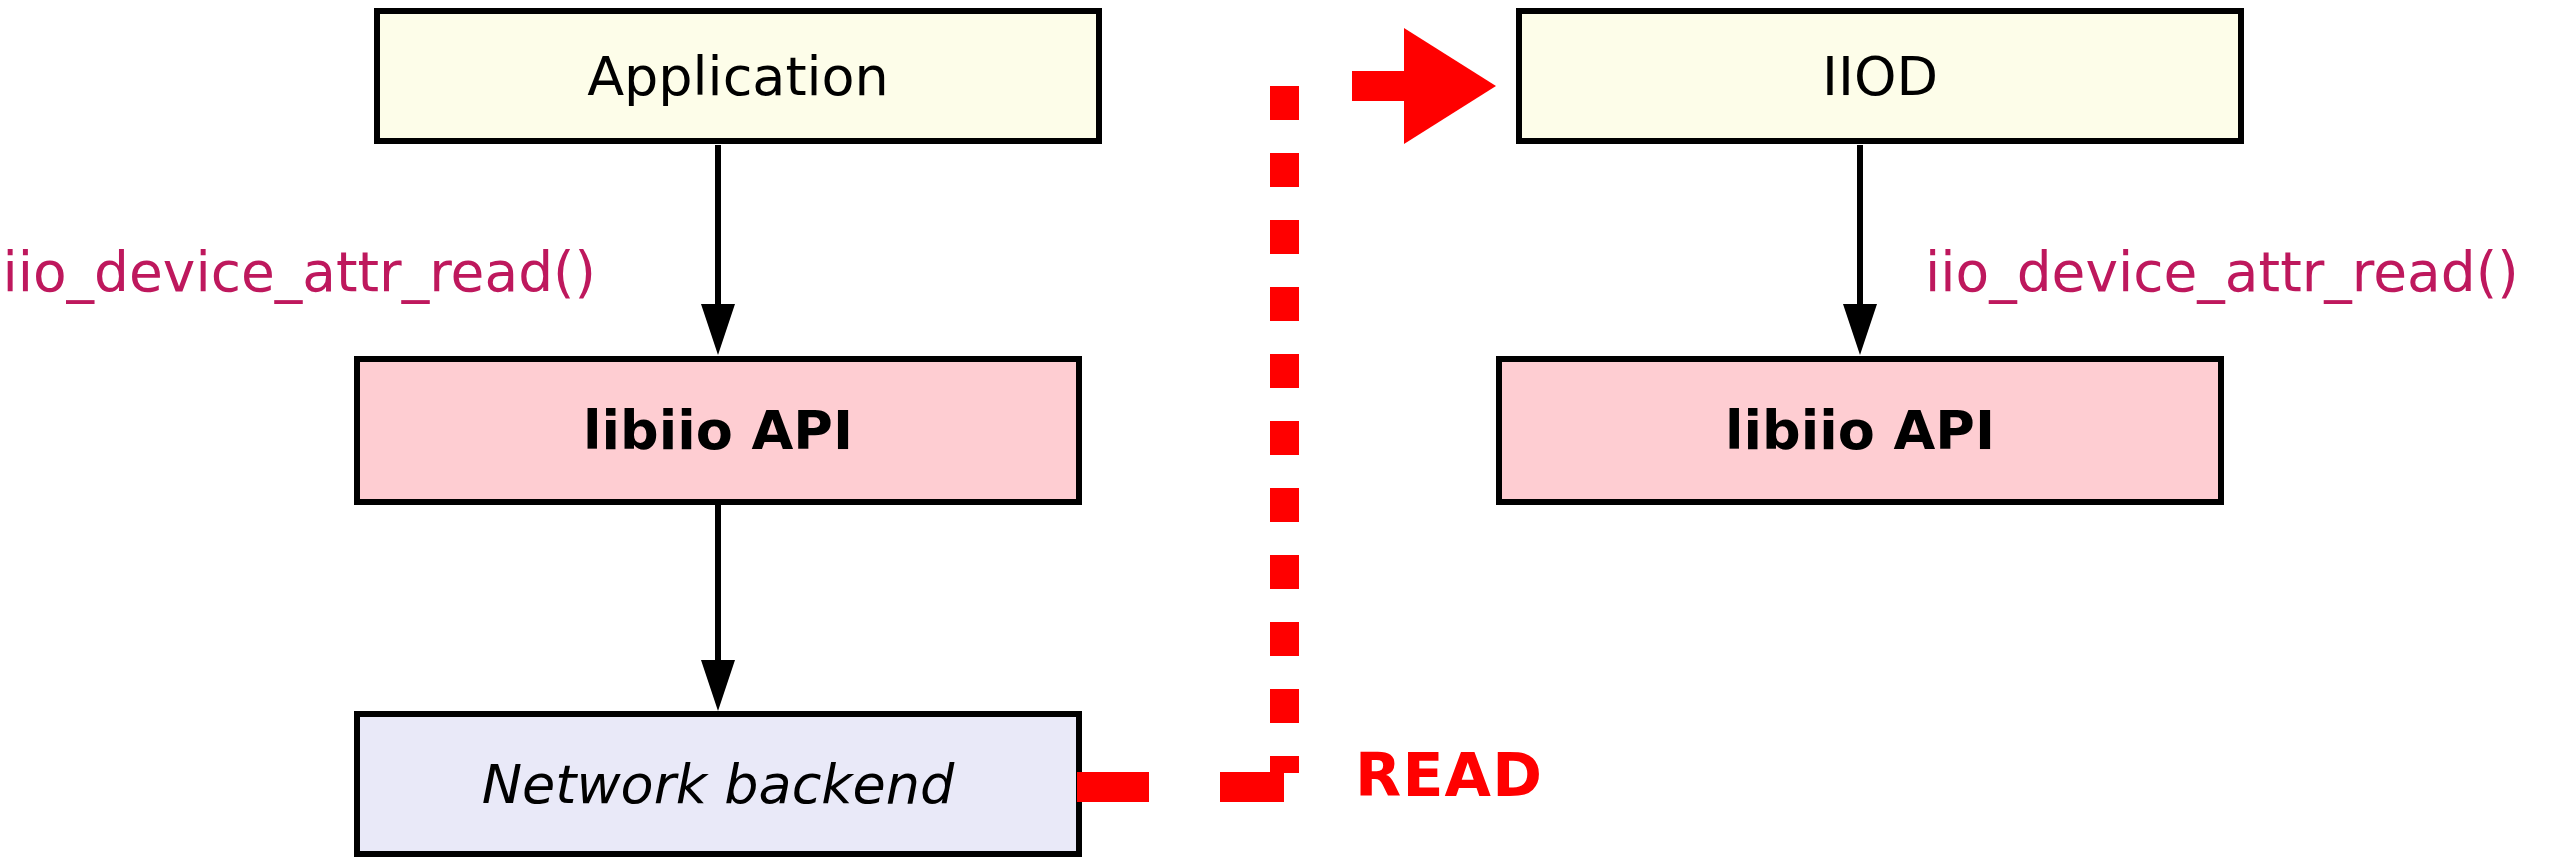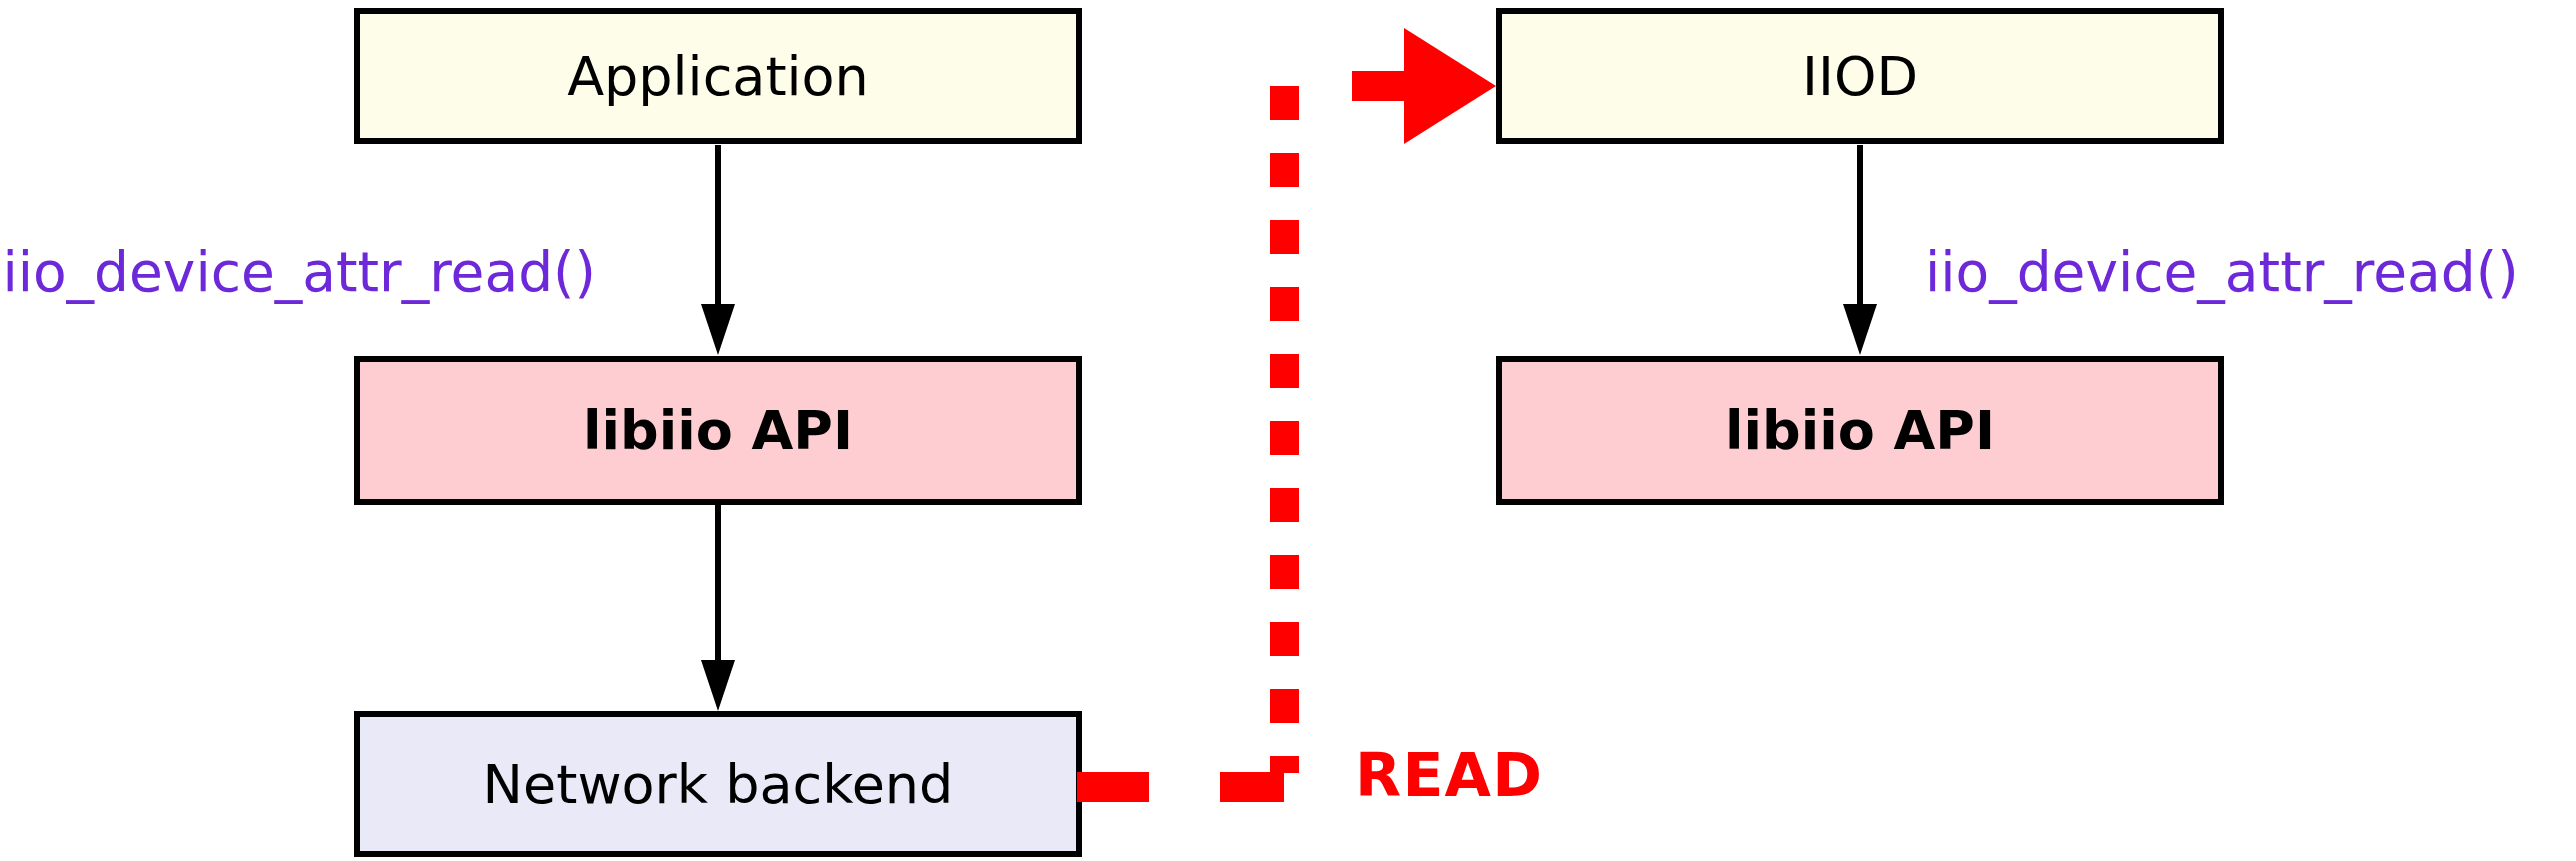--- a/index.html
+++ b/index.html
@@ -25,23 +25,23 @@
   .node {
     position: absolute;
     border: 6px solid var(--line-black);
     display: flex;
     align-items: center;
     justify-content: center;
     font-size: 54px;
     color: #000;
     white-space: nowrap;
   }
-  .fill-yellow   { background: var(--box-yellow); }
+  .fill-yellow   { background: var(--box-yellow); margin-left: 20px; }
   .fill-pink     { background: var(--box-pink); font-weight: bold; }
-  .fill-lavender { background: var(--box-lavender); }
+  .fill-lavender { background: var(--box-lavender); font-style: italic; }
 
   #box-application  { left:  354px; top:   8.4px; width: 728px; height: 136px; }
   #box-libiio-left  { left:  354px; top:  356px; width: 728px; height: 149px; }
   #box-network      { left:  354px; top: 711px; width: 728px; height: 146px; }
   #box-iiod         { left: 1496px; top:   8.4px; width: 728px; height: 136px; text-align: center; }
   #box-libiio-right { left: 1496px; top:  356px; width: 728px; height: 149px; }
 
   
   .stem {
     position: absolute;
@@ -59,21 +59,21 @@
   #arrow1-head { left: 701px; top: 304px; }
   #arrow2-stem { left: 715px; top: 504px;  height: 157px; }
   #arrow2-head { left: 701px; top: 660px; }
   #arrow3-stem { left: 1857px; top: 145px;  height: 161px; }
   #arrow3-head { left: 1843px; top: 304px; }
 
   
   .call-label {
     position: absolute;
     font-size: 55px;
-    color: #6d28d9;
+    color: #be185d;
     white-space: nowrap;
   }
   #label-call-left  { left:    2.4px; top:  240px; }
   #label-ops-read   { left:    2.4px; top: 603px; }
   #label-call-right { left: 1925px; top:  240px; }
 
   
   .red-dash-h {
     position: absolute;
     height: 30px;

